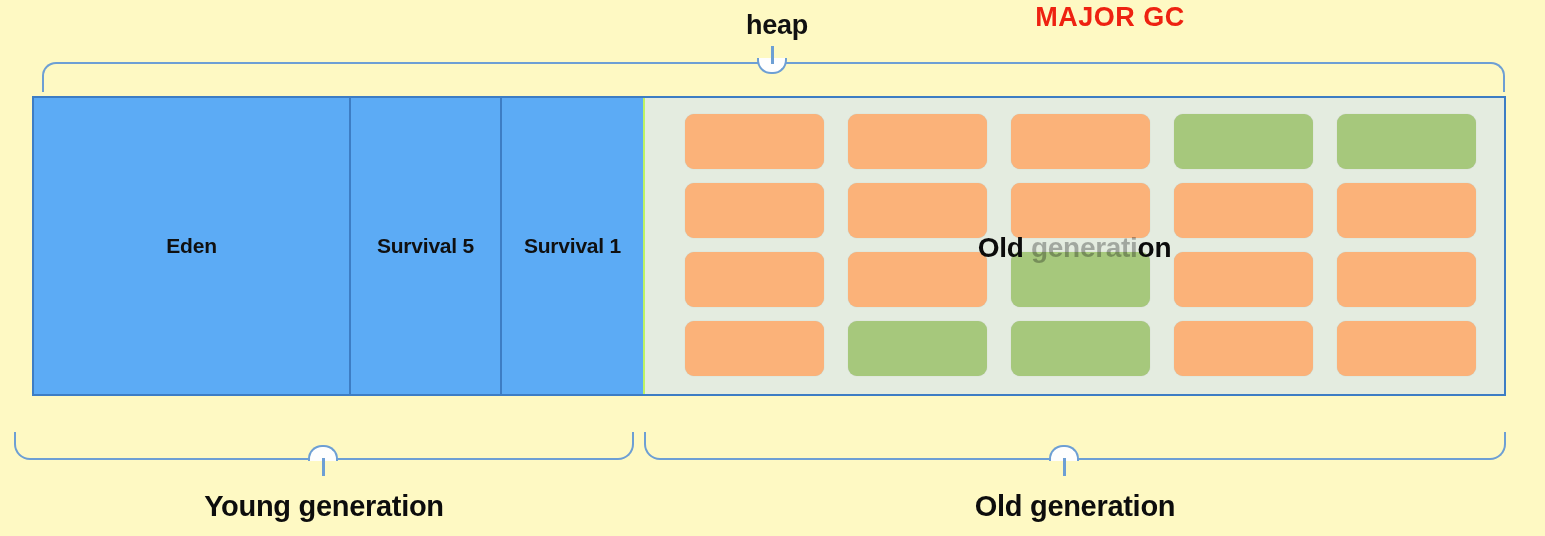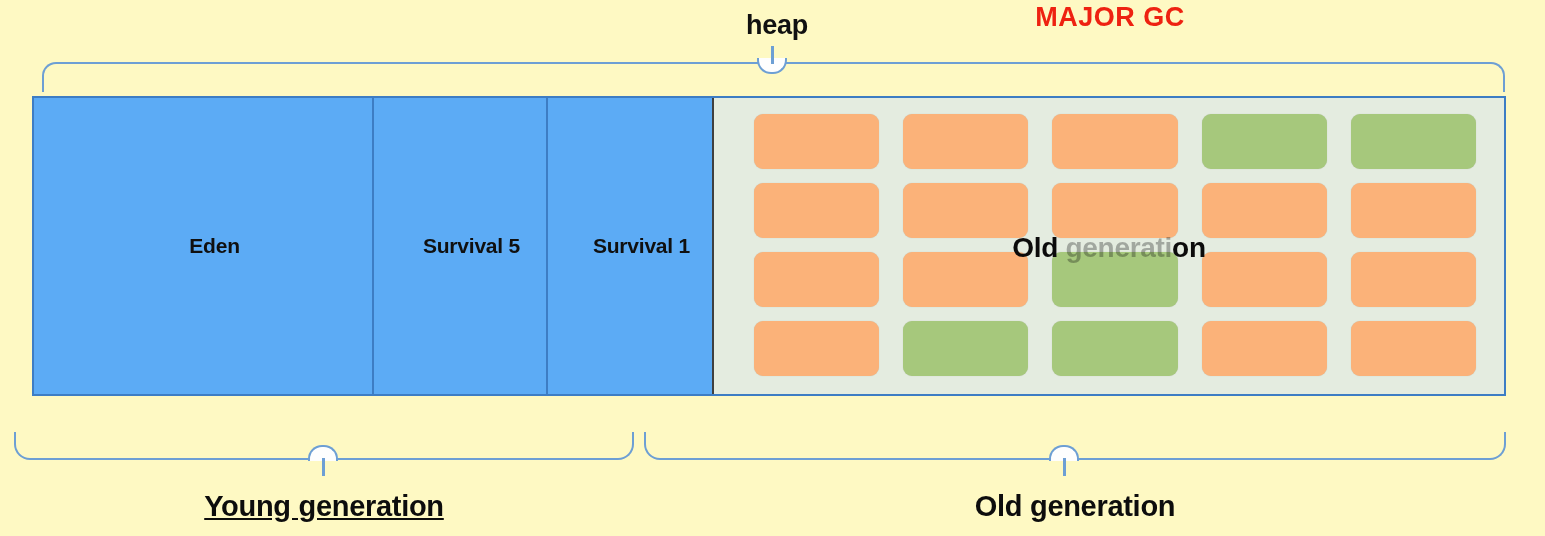--- a/index.html
+++ b/index.html
@@ -110,21 +110,21 @@
 
   .bottom-label {
     position: absolute;
     top: 490px;
     text-align: center;
     font-size: 29px;
     font-weight: bold;
     color: #0d0d0d;
     letter-spacing: -0.3px;
   }
-  #label-young { left: 14px; width: 620px; text-decoration: underline; }
+  #label-young { left: 14px; width: 620px; }
   #label-old   { left: 644px; width: 862px; }
 
   
   #heap-bar {
     position: absolute;
     left: 32px;
     top: 96px;
     width: 1474px;
     height: 300px;
     border: 2px solid #3d7dc4;
@@ -143,23 +143,22 @@
     background: #5cabf5;
     border-right: 2px solid #3d7dc4;
     box-sizing: border-box;
     display: flex;
     align-items: center;
     justify-content: center;
     font-size: 21px;
     font-weight: bold;
     color: #101010;
     letter-spacing: -0.2px;
-    margin-left: 23px;
-  }
-  .young-cell.last { border-right: 2px solid #404040; }
+  }
+  .young-cell.last { border-right: 2px solid #bef264; }
 
   .old-region {
     position: relative;
     flex: 1;
     height: 100%;
     background: #e4ece0;
     display: grid;
     grid-template-columns: repeat(5, 1fr);
     grid-template-rows: repeat(4, 1fr);
     column-gap: 24px;

